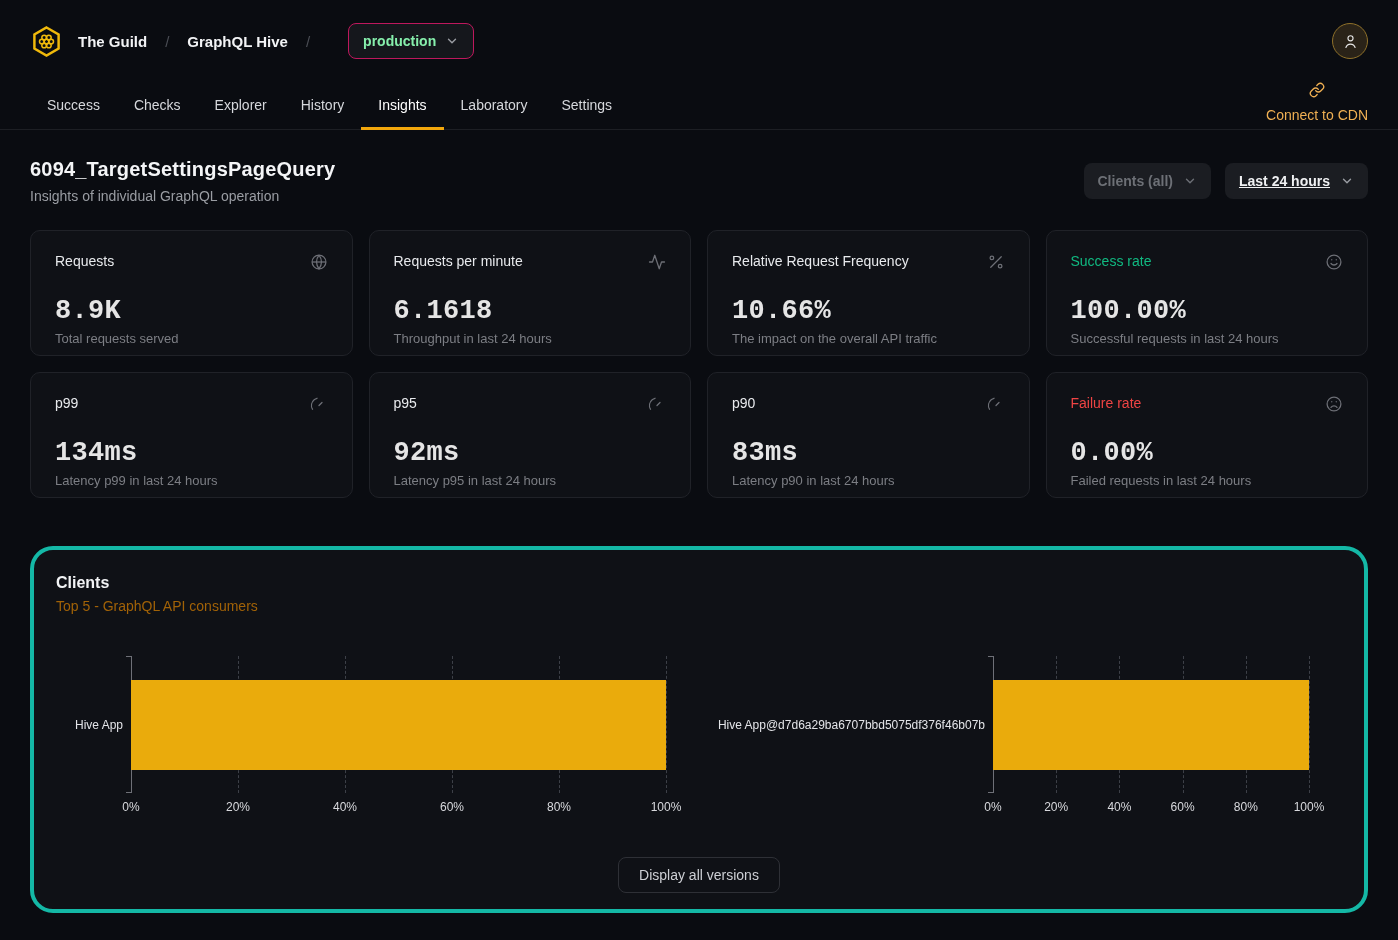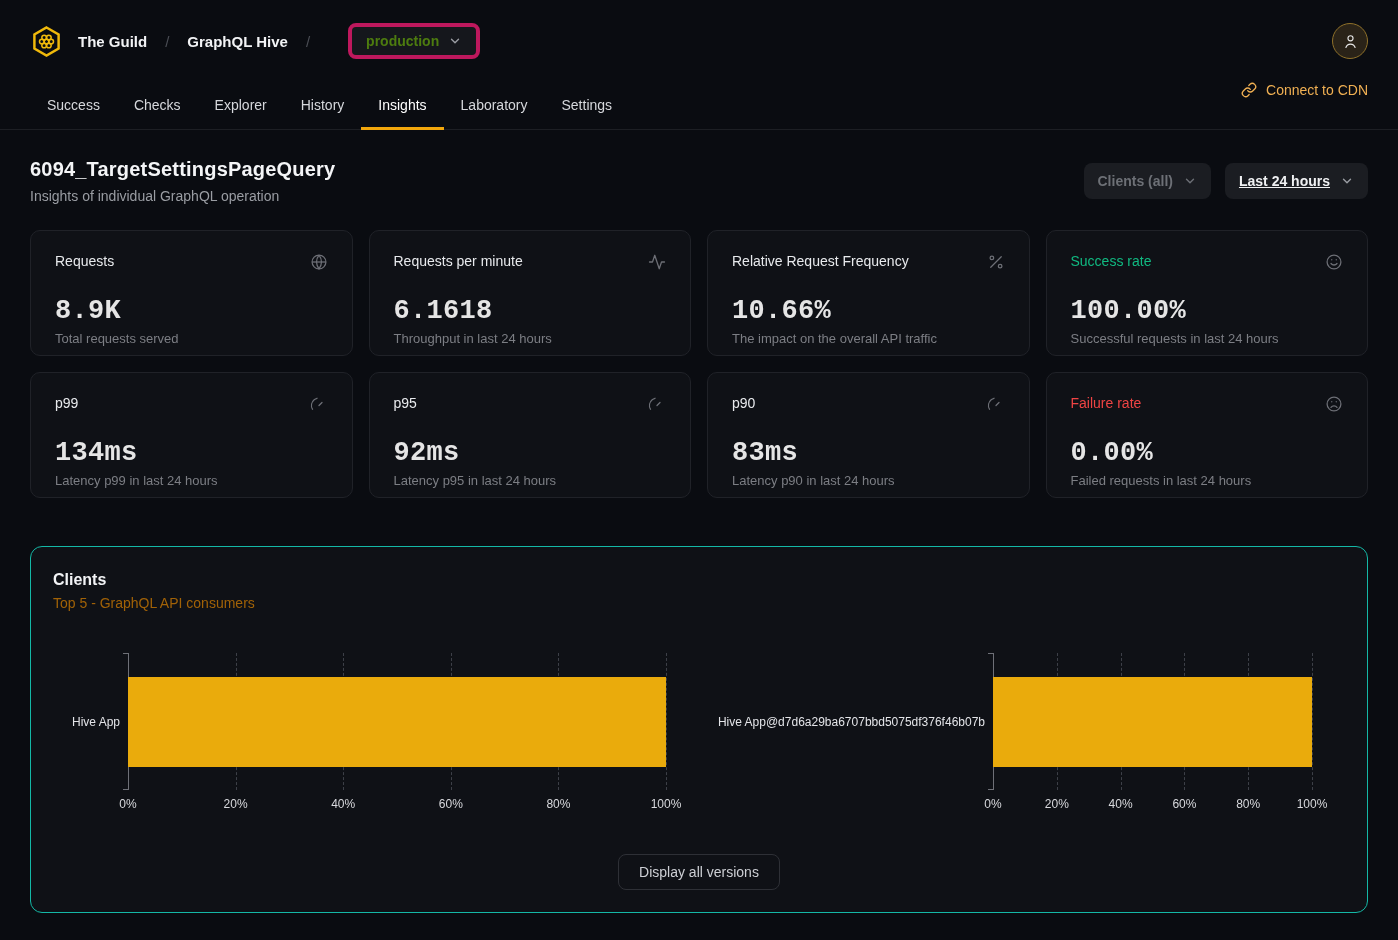--- a/index.html
+++ b/index.html
@@ -14,22 +14,22 @@
 
   
   .topbar-row{
     height:82px; display:flex; align-items:center; padding:12px 30px;
   }
   .logo{ width:33px; height:33px; margin-right:15px; }
   .brand{ font-size:15px; font-weight:700; color:#f2f3f5; }
   .crumb-sep{ color:#4b4e55; margin:0 18px; font-size:15px; }
   .project{ font-size:15px; font-weight:700; color:#f2f3f5; }
   .target-btn{
-    margin-left:20px; height:36px; padding:0 14px; border:4px solid #be185d;
-    background:#15171c; border-radius:8px; color:#4d7c0f; font-size:14px; font-weight:600;
+    margin-left:20px; height:36px; padding:0 14px; border:1px solid #be185d;
+    background:#15171c; border-radius:8px; color:#86efac; font-size:14px; font-weight:600;
     display:inline-flex; align-items:center; gap:9px; cursor:pointer;
   }
   .chev{ width:14px; height:14px; stroke:#9a9da3; }
   .topbar-spacer{ flex:1; }
   .avatar{
     width:36px; height:36px; border-radius:50%; background:#2a2318;
     border:1.5px solid #8f712a; display:flex; align-items:center; justify-content:center;
     cursor:pointer;
   }
   .avatar svg{ width:17px; height:17px; stroke:#e8e8e8; }
@@ -39,21 +39,21 @@
     display:flex; align-items:stretch; height:48px; padding:0 30px;
     border-bottom:1px solid #1d1f24;
   }
   .tab{
     display:flex; align-items:center; padding:0 17px; font-size:14px; color:#d6d8dc;
     cursor:pointer; border-bottom:3px solid transparent; margin-bottom:-1px;
   }
   .tab.active{ color:#fff; border-bottom-color:#f2a70c; }
   .tabs-spacer{ flex:1; }
   .cdn-link{
-    display:flex; align-items:flex-start; gap:9px; color:#f0b053; font-size:14px; cursor:pointer;
+    display:flex; align-items:center; gap:9px; color:#f0b053; font-size:14px; cursor:pointer;flex-direction:column;
   }
   .cdn-link svg{ width:16px; height:16px; stroke:#f0b053; }
 
   
   .page-head{
     margin:28px 30px 0 30px; display:flex; justify-content:space-between; align-items:center;
   }
   .page-title{ font-size:20px; font-weight:700; color:#f4f5f7; letter-spacing:.2px; }
   .page-subtitle{ font-size:14px; color:#9a9da3; margin-top:7px; }
   .filters{ display:flex; gap:14px; }
@@ -77,21 +77,21 @@
   }
   .stat-top{ display:flex; justify-content:space-between; align-items:flex-start; }
   .stat-label{ font-size:14px; color:#e8eaed; font-weight:400; }
   .stat-icon{ width:18px; height:18px; stroke:#6d6f76; }
   .stat-value{ font-size:27px; font-weight:700; color:#e5e5e5; margin-top:25px; letter-spacing:.3px;font-family:Liberation Mono, monospace; }
   .stat-desc{ font-size:13px; color:#7c7e84; margin-top:5px; }
 
   
   .clients-panel{
     margin:48px 30px 0 30px;
-    background:#0f1116; border:1px solid #14b8a6; border-radius:12px;
+    background:#0f1116; border:4px solid #14b8a6; border-radius:23px;
     padding:24px 22px 24px 22px; height:367px;
   }
   .panel-title{ font-size:16px; font-weight:700; color:#f2f3f5; }
   .panel-subtitle{ font-size:14px; color:#a16207; margin-top:6px; }
 
   .charts{ display:flex; margin-top:42px; }
   .chart{ flex:1; display:flex; padding-right:33px; }
   .chart-label{
     flex:none; display:flex; align-items:center; justify-content:flex-end;
     padding-right:8px; font-size:12px; color:#e3e4e8; padding-bottom:23px;

